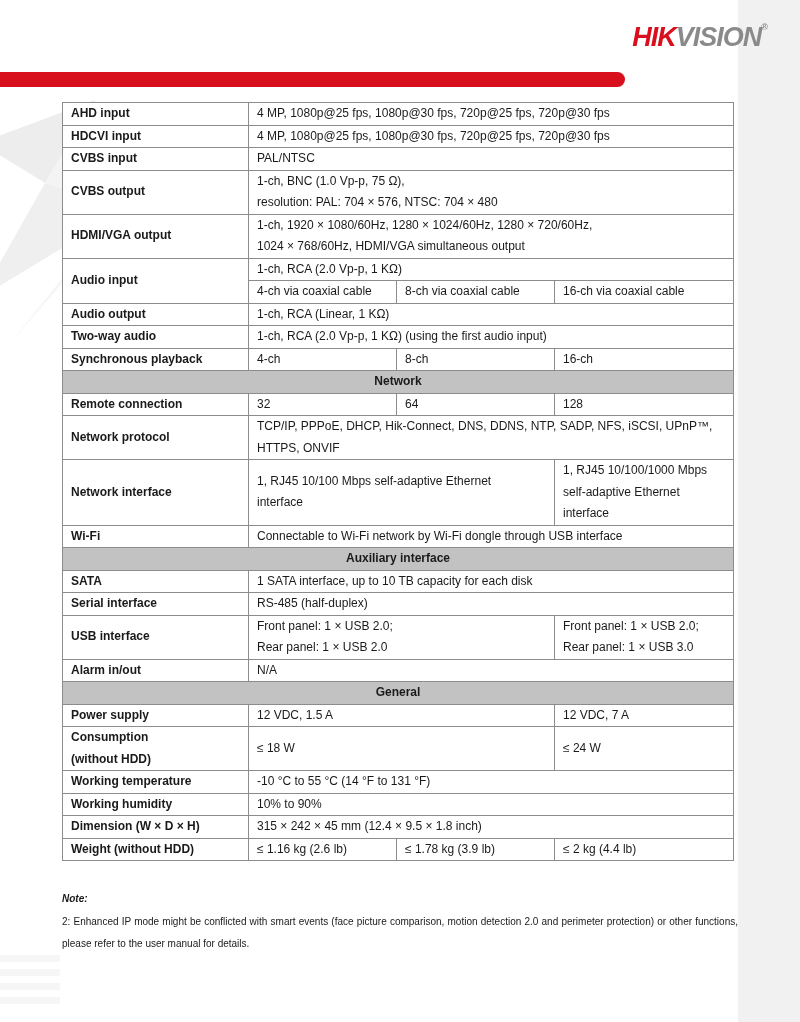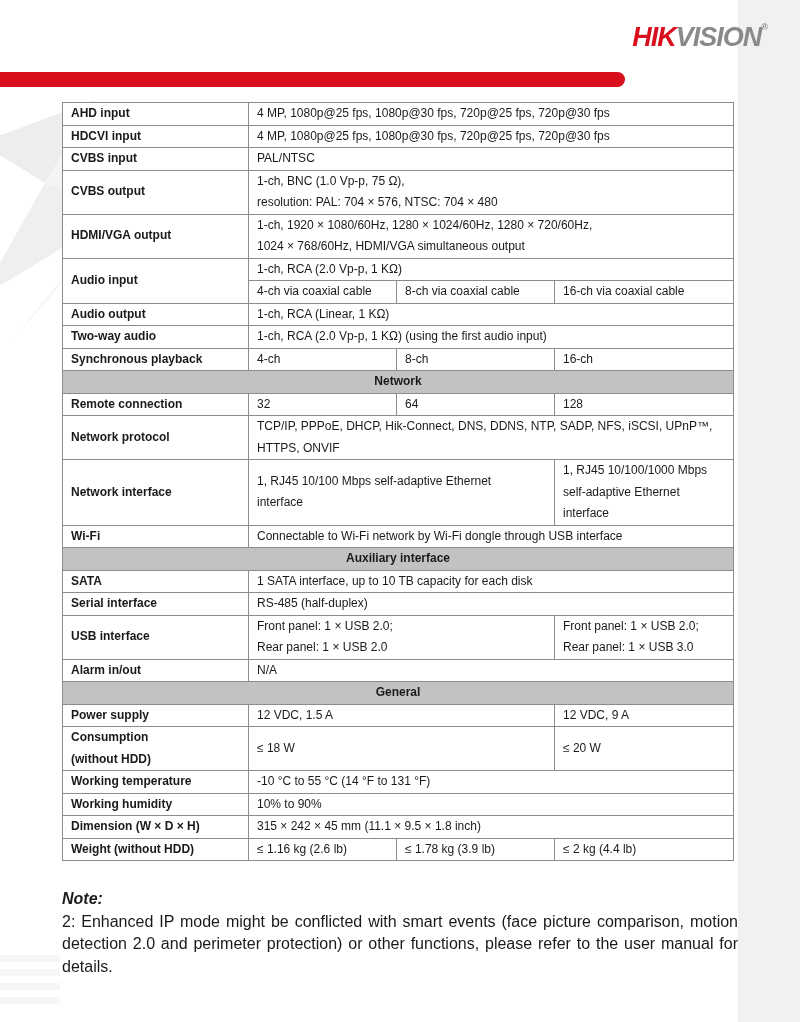--- a/index.html
+++ b/index.html
@@ -68,21 +68,21 @@
   }
   table.spec td.label { font-weight: bold; }
   table.spec td.section {
     font-weight: bold;
     background: var(--section-bg);
     text-align: center;
   }
   .note {
     position: absolute; left: 62px; top: 888px;
     width: 676px;
-    font-size: 16px;
+    font-size: 10px;
     line-height: 22.5px;
   }
   .note .note-title { font-weight: bold; font-style: italic; }
   .note p.item { text-align: justify; }
 </style>
 </head>
 <body>
 
 <div class="right-strip"></div>
 
@@ -201,39 +201,39 @@
       <tr>
         <td class="label">Alarm in/out</td>
         <td class="value" colspan="3">N/A</td>
       </tr>
       <tr>
         <td colspan="4" class="section">General</td>
       </tr>
       <tr>
         <td class="label">Power supply</td>
         <td class="value" colspan="2">12 VDC, 1.5 A</td>
-        <td class="value" colspan="1">12 VDC, 9 A</td>
+        <td class="value" colspan="1">12 VDC, 7 A</td>
       </tr>
       <tr>
         <td class="label">Consumption
 (without HDD)</td>
         <td class="value" colspan="2">≤ 18 W</td>
-        <td class="value" colspan="1">≤ 20 W</td>
+        <td class="value" colspan="1">≤ 24 W</td>
       </tr>
       <tr>
         <td class="label">Working temperature</td>
         <td class="value" colspan="3">-10 °C to 55 °C (14 °F to 131 °F)</td>
       </tr>
       <tr>
         <td class="label">Working humidity</td>
         <td class="value" colspan="3">10% to 90%</td>
       </tr>
       <tr>
         <td class="label">Dimension (W × D × H)</td>
-        <td class="value" colspan="3">315 × 242 × 45 mm (11.1 × 9.5 × 1.8 inch)</td>
+        <td class="value" colspan="3">315 × 242 × 45 mm (12.4 × 9.5 × 1.8 inch)</td>
       </tr>
       <tr>
         <td class="label">Weight (without HDD)</td>
         <td class="value" colspan="1">≤ 1.16 kg (2.6 lb)</td>
         <td class="value" colspan="1">≤ 1.78 kg (3.9 lb)</td>
         <td class="value" colspan="1">≤ 2 kg (4.4 lb)</td>
       </tr>
     </tbody>
 </table>
 

